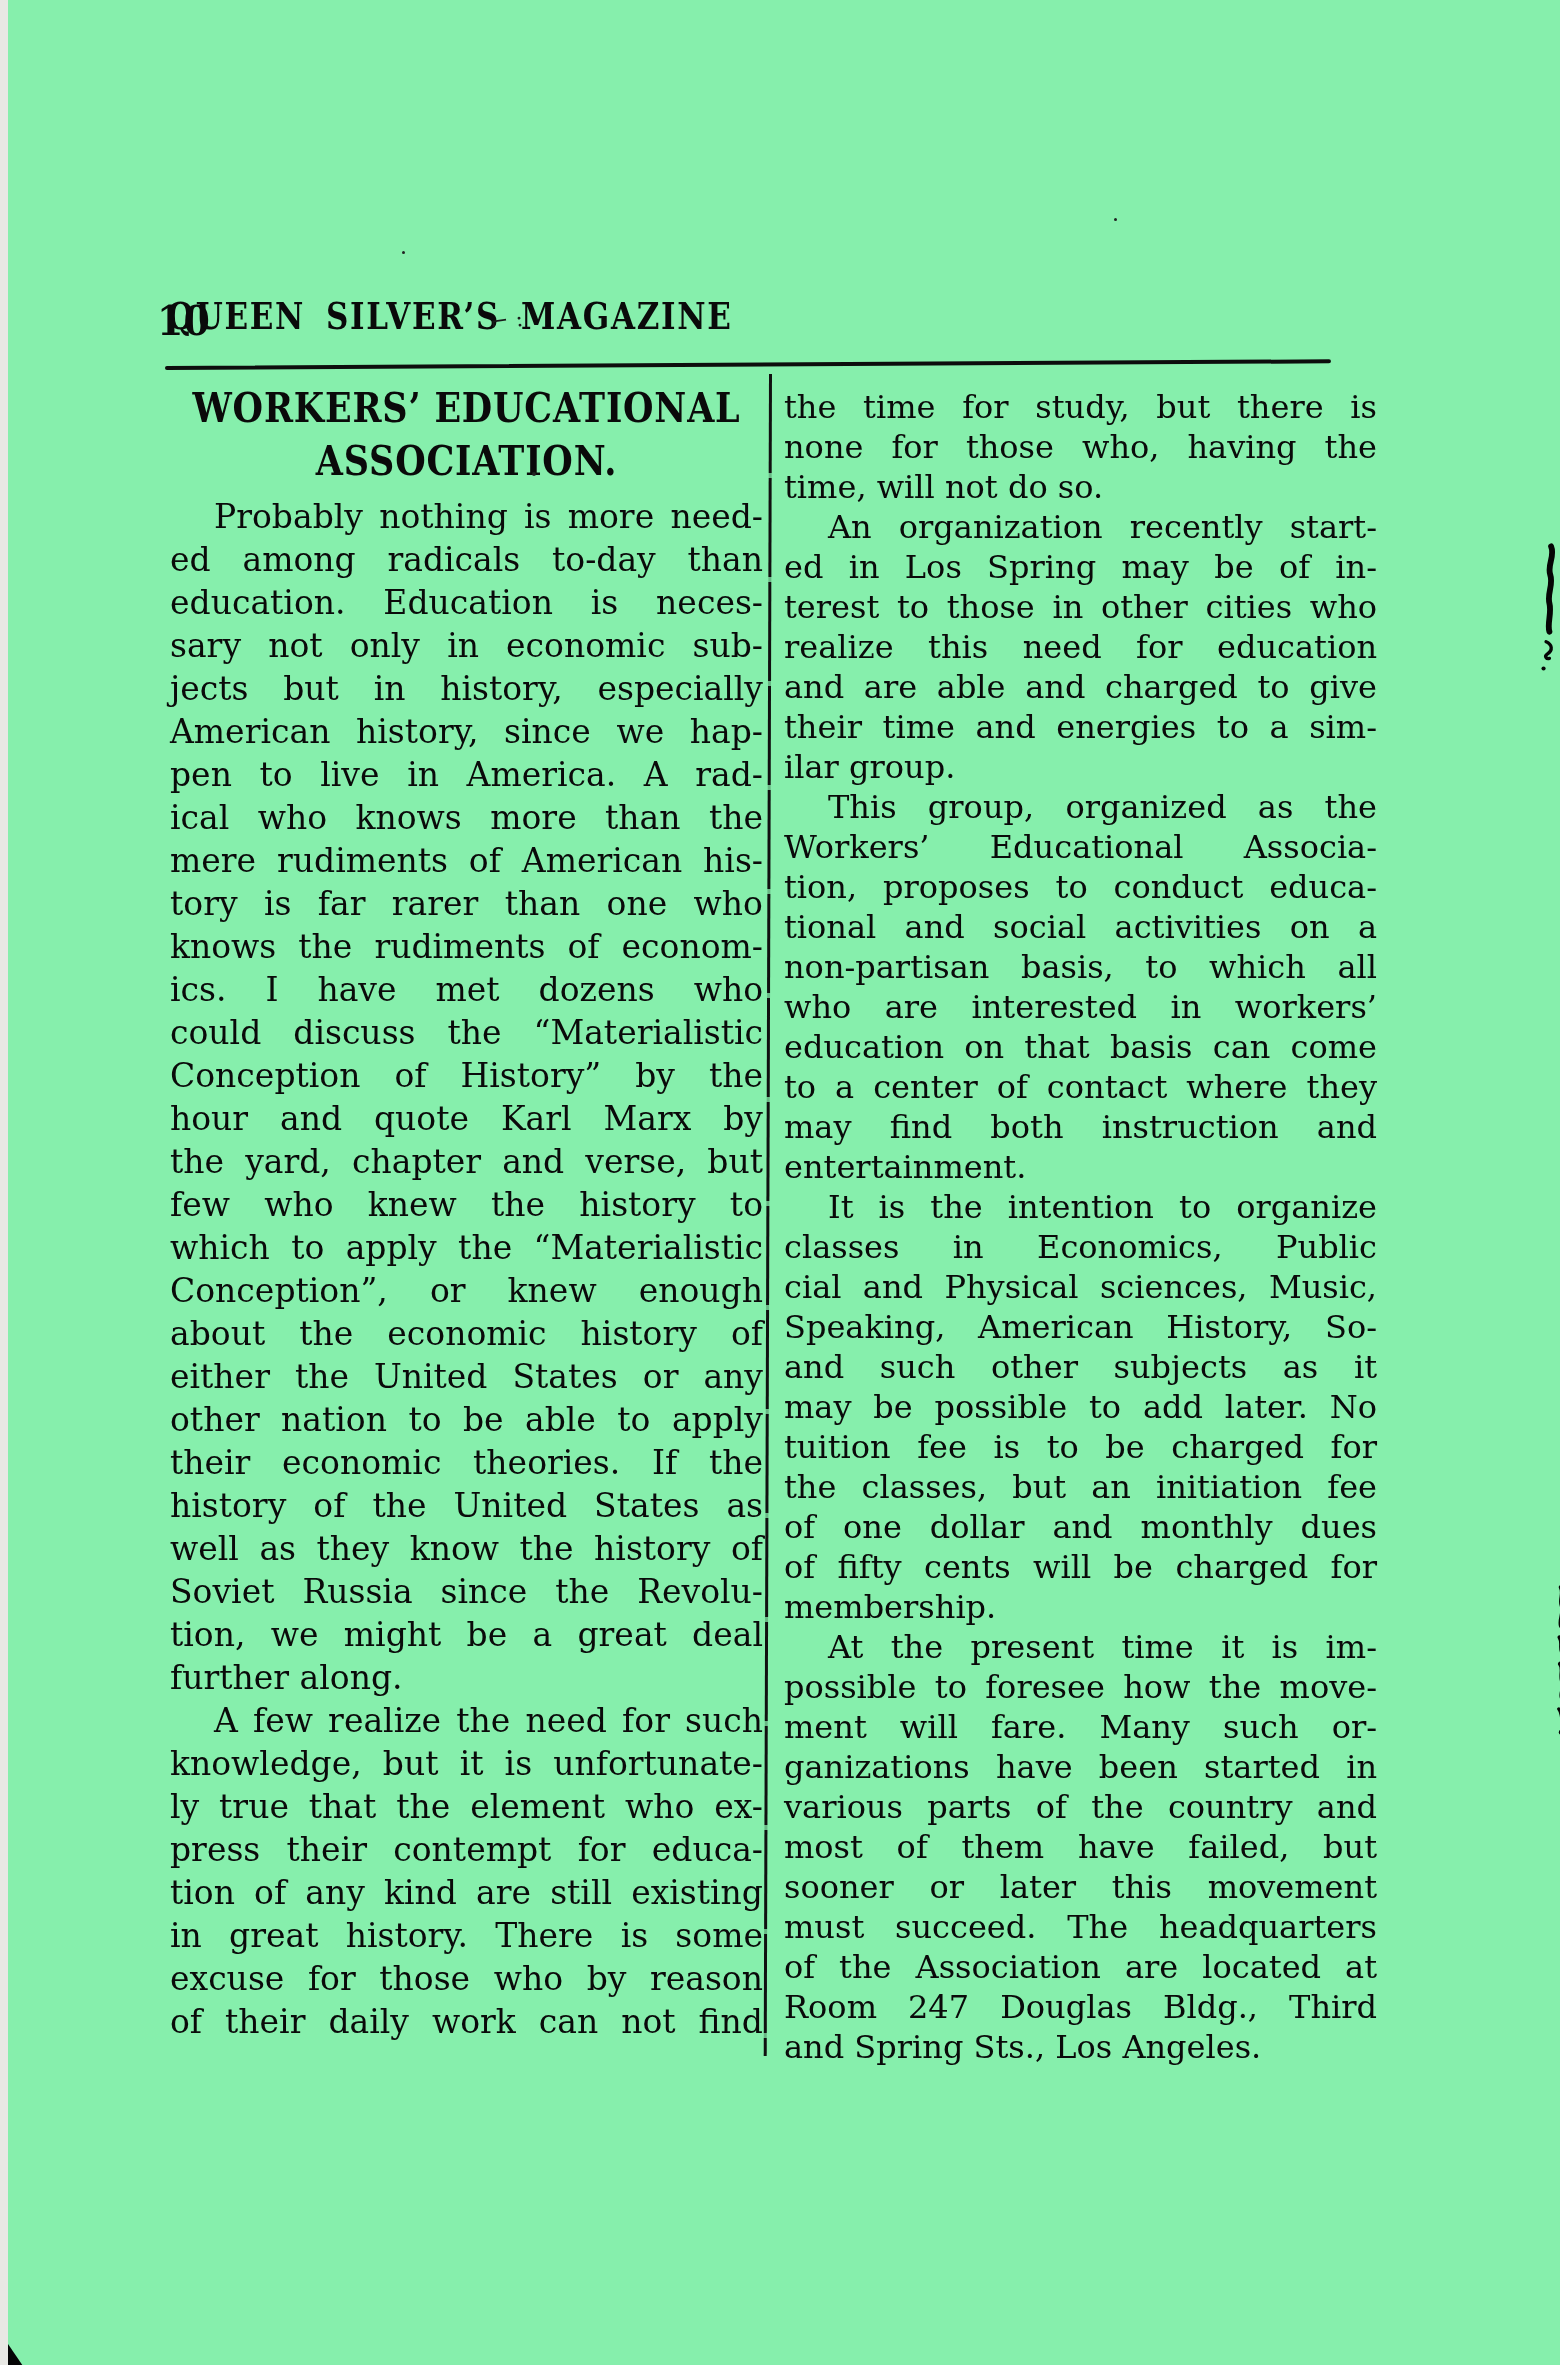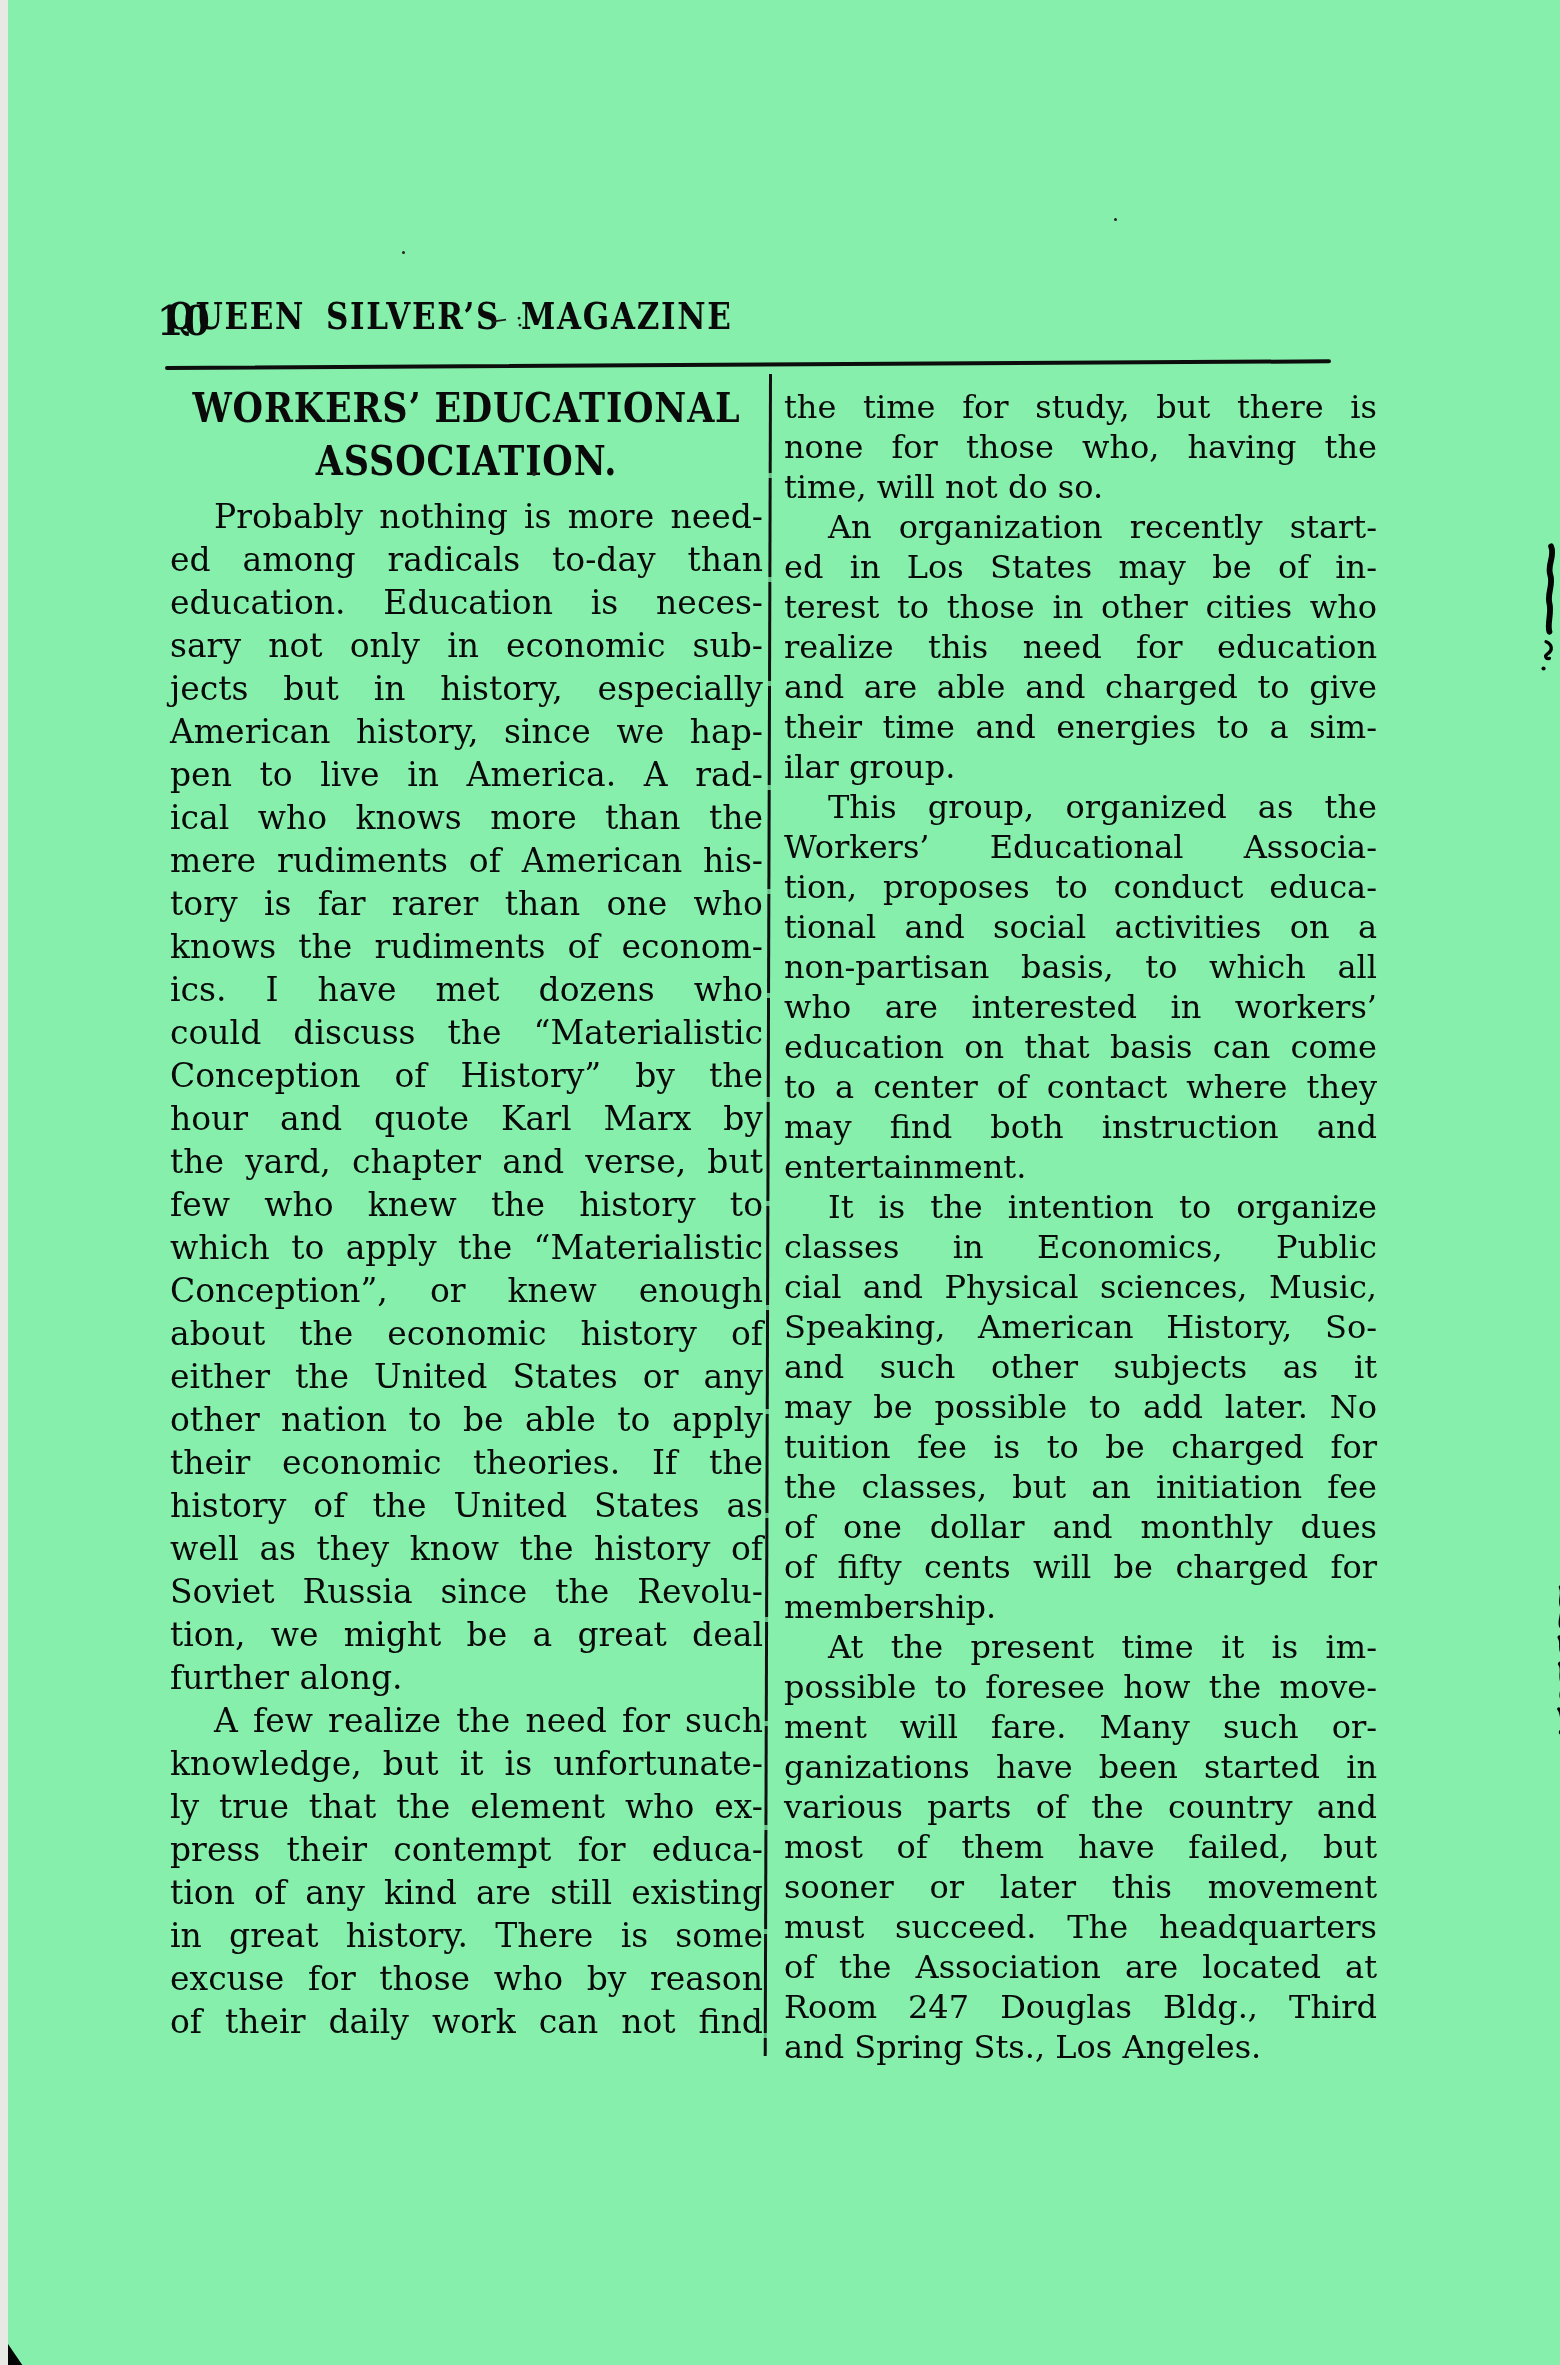--- a/index.html
+++ b/index.html
@@ -142,21 +142,21 @@
 
   <div class="col col-right">
     <div class="col-body" id="rightBody">
         <div class="para">
           <div class="line">the time for study, but there is</div>
           <div class="line">none for those who, having the</div>
           <div class="line endline">time, will not do so.</div>
         </div>
         <div class="para">
           <div class="line indent">An organization recently start-</div>
-          <div class="line">ed in Los States may be of in-</div>
+          <div class="line">ed in Los Spring may be of in-</div>
           <div class="line">terest to those in other cities who</div>
           <div class="line">realize this need for education</div>
           <div class="line">and are able and charged to give</div>
           <div class="line">their time and energies to a sim-</div>
           <div class="line endline">ilar group.</div>
         </div>
         <div class="para">
           <div class="line indent">This group, organized as the</div>
           <div class="line">Workers’ Educational Associa-</div>
           <div class="line">tion, proposes to conduct educa-</div>

